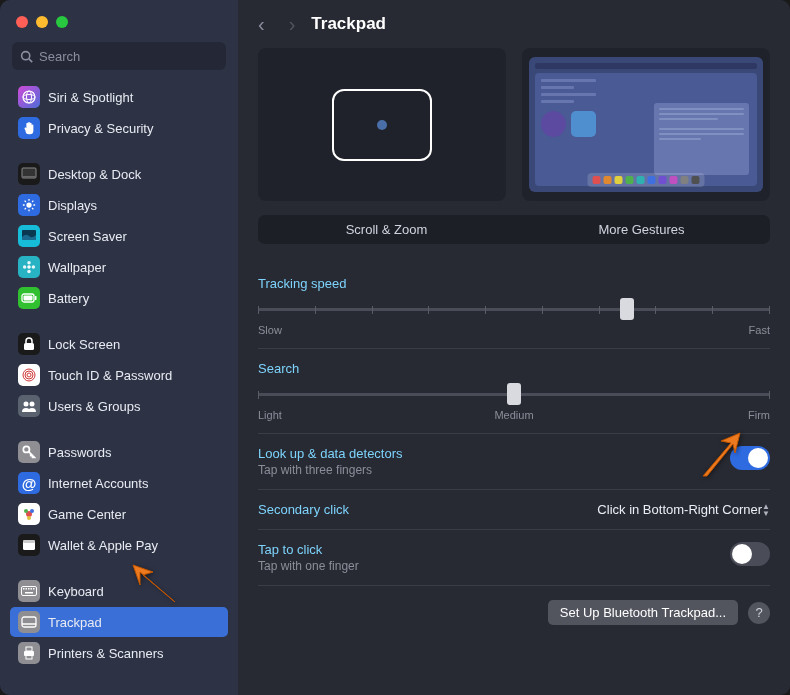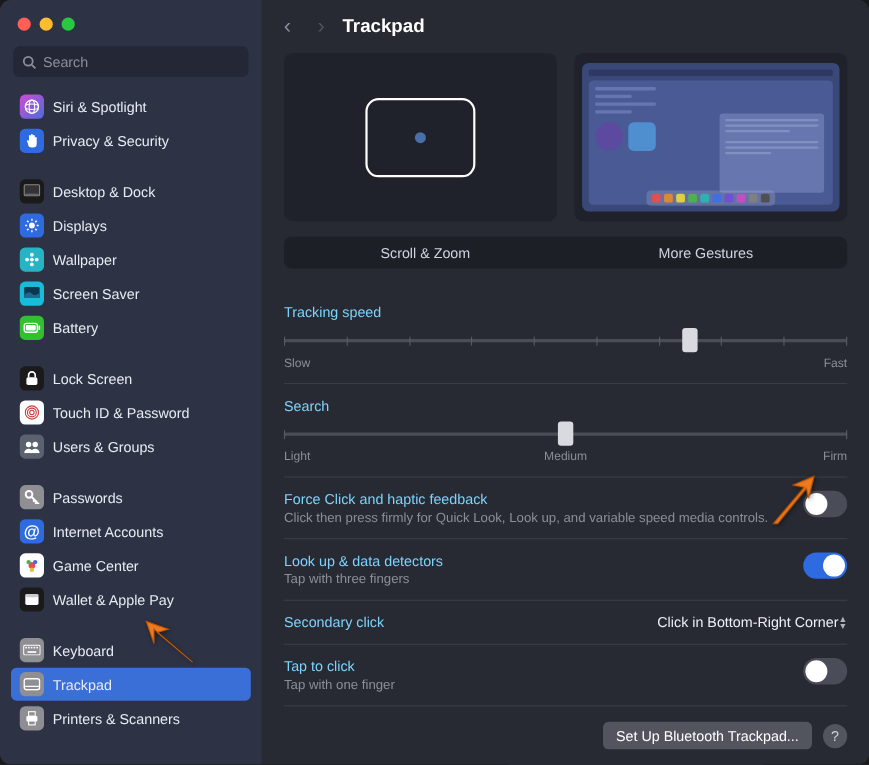--- a/index.html
+++ b/index.html
@@ -152,39 +152,39 @@
                   <line x1="3" y1="3" x2="4.5" y2="4.5"></line>
                   <line x1="11.5" y1="11.5" x2="13" y2="13"></line>
                   <line x1="3" y1="13" x2="4.5" y2="11.5"></line>
                   <line x1="11.5" y1="4.5" x2="13" y2="3"></line>
                 </g>
               </svg>
             </div>
             <span>Displays</span>
           </div>
           <div class="sb-item">
+            <div class="sb-icon" style="background: rgb(23, 189, 216);">
+              <svg width="16" height="14" viewBox="0 0 16 14">
+                <rect x="1" y="1" width="14" height="10" rx="1" fill="#0a3850"></rect>
+                <path d="M1 8 Q5 4 8 7 T15 6 V11 H1 Z" fill="#1a6a90"></path>
+              </svg>
+            </div>
+            <span>Screen Saver</span>
+          </div>
+          <div class="sb-item">
             <div class="sb-icon" style="background: rgb(39, 179, 196);">
               <svg width="14" height="14" viewBox="0 0 16 16" fill="#fff">
                 <circle cx="8" cy="8" r="2"></circle>
                 <circle cx="8" cy="3" r="2" opacity="0.9"></circle>
                 <circle cx="8" cy="13" r="2" opacity="0.9"></circle>
                 <circle cx="3" cy="8" r="2" opacity="0.9"></circle>
                 <circle cx="13" cy="8" r="2" opacity="0.9"></circle>
               </svg>
             </div>
             <span>Wallpaper</span>
-          </div>
-          <div class="sb-item">
-            <div class="sb-icon" style="background: rgb(23, 189, 216);">
-              <svg width="16" height="14" viewBox="0 0 16 14">
-                <rect x="1" y="1" width="14" height="10" rx="1" fill="#0a3850"></rect>
-                <path d="M1 8 Q5 4 8 7 T15 6 V11 H1 Z" fill="#1a6a90"></path>
-              </svg>
-            </div>
-            <span>Screen Saver</span>
           </div>
           <div class="sb-item">
             <div class="sb-icon" style="background: rgb(48, 192, 48);">
               <svg width="16" height="10" viewBox="0 0 16 10" fill="#fff">
                 <rect x="1" y="1" width="12" height="8" rx="2" fill="none" stroke="#fff" stroke-width="1.3"></rect>
                 <rect x="14" y="3" width="1.5" height="4" rx="0.5"></rect>
                 <rect x="2.5" y="2.5" width="9" height="5" rx="1"></rect>
               </svg>
             </div>
             <span>Battery</span>
@@ -398,31 +398,20 @@
             <div class="slider-thumb" id="thumb-click" style="left: 50%;"></div>
           </div>
           <div class="slider-labels three">
             <span>Light</span>
             <span>Medium</span>
             <span>Firm</span>
           </div>
         </div>
       </div>
 
-      <div class="setting-row">
-        <div class="setting-head">
-          <div>
-            <div class="setting-label">Force Click and haptic feedback</div>
-            <div class="setting-sub">Click then press firmly for Quick Look, Look up, and variable speed media controls.</div>
-          </div>
-          <div class="toggle" id="toggle-force">
-              <div class="toggle-knob"></div>
-            </div>
-        </div>
-      </div>
 
       <div class="setting-row">
         <div class="setting-head">
           <div>
             <div class="setting-label">Look up &amp; data detectors</div>
             <div class="setting-sub">Tap with three fingers</div>
           </div>
           <div class="toggle on" id="toggle-lookup">
               <div class="toggle-knob"></div>
             </div>

